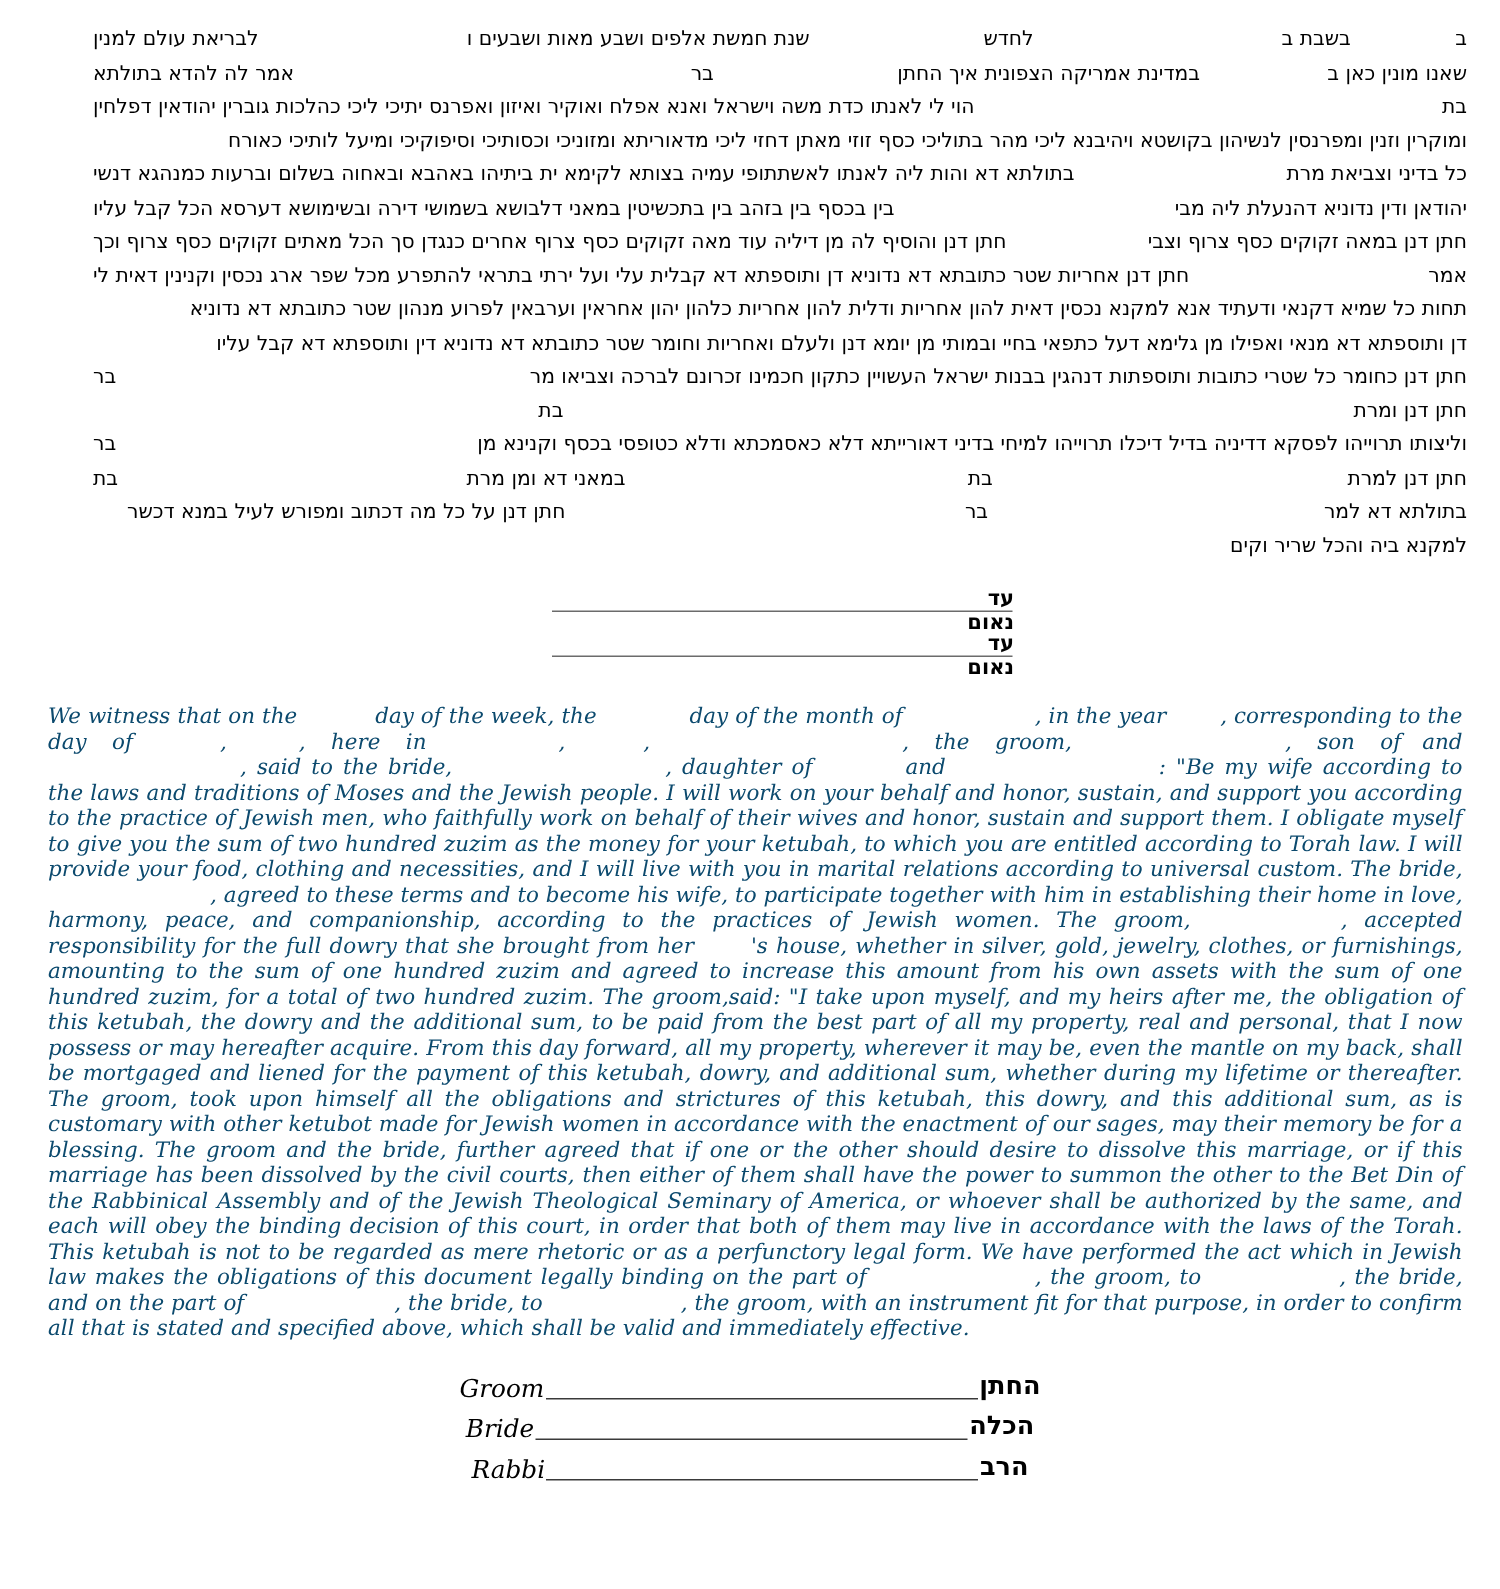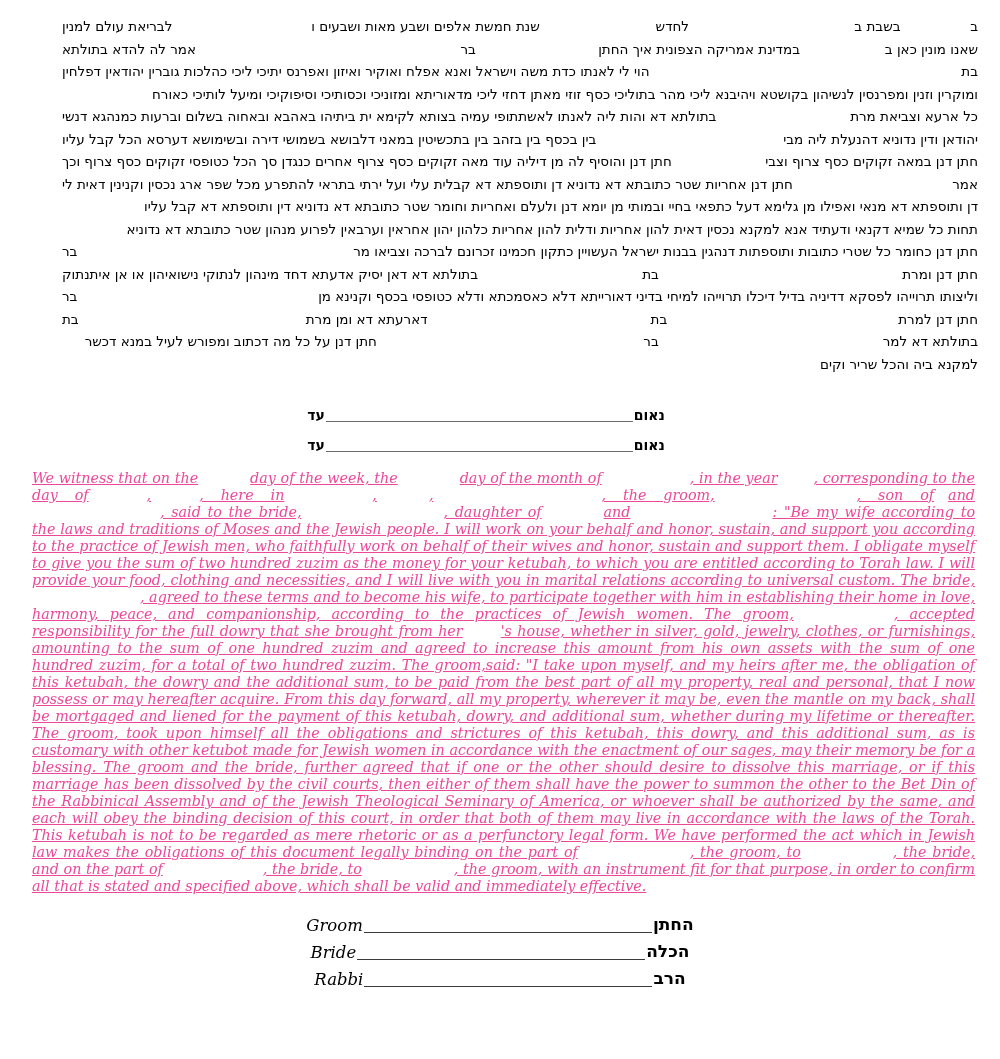--- a/index.html
+++ b/index.html
@@ -16,30 +16,30 @@
     font-size:13.5px;white-space:nowrap;color:#000;
   }
   .h-seg{flex:0 0 auto;margin-left:40px;}
   .h-gap{flex-grow:1;flex-shrink:1;flex-basis:0;min-width:6px;}
 
   
   .witness-block{margin-top:14px;}
   .w-row{
     display:flex;align-items:flex-end;justify-content:center;
     height:30px;width:380px;margin:0 auto;transform:translateX(-14px);
-    font-size:14px;font-weight:bold;direction:ltr;
+    font-size:14px;font-weight:bold;direction:ltr;flex-direction:column;
   }
   .w-label{line-height:1;padding-bottom:0px;}
   .w-line{width:307px;border-bottom:1.6px solid #6b6b6b;margin:0 1px;height:1px;}
 
   
   .english-section{
     margin:18px 25px 0 32px;
     font-family:"DejaVu Serif", serif;font-style:italic;
-    font-size:14.3px;line-height:17px;text-align:justify;color:#ec4899;text-decoration:underline;
+    font-size:14.3px;line-height:17px;text-align:justify;color:#0c4a6e;
   }
   .blank{display:inline-block;height:1px;}
 
   
   .signature-block{margin-top:12px;}
   .sig-row{
     display:flex;align-items:flex-end;justify-content:center;
     height:27px;direction:ltr;
   }
   .sig-en{
@@ -76,68 +76,67 @@
       </div>
       <div class="h-line">
         <span class="h-seg">בת</span>
         <span class="h-gap" style="flex-grow: 240;"></span>
         <span class="h-seg">הוי לי לאנתו כדת משה וישראל ואנא אפלח ואוקיר ואיזון ואפרנס יתיכי ליכי כהלכות גוברין יהודאין דפלחין</span>
       </div>
       <div class="h-line">
         <span class="h-seg">ומוקרין וזנין ומפרנסין לנשיהון בקושטא ויהיבנא ליכי מהר בתוליכי כסף זוזי מאתן דחזי ליכי מדאוריתא ומזוניכי וכסותיכי וסיפוקיכי ומיעל לותיכי כאורח</span>
       </div>
       <div class="h-line">
-        <span class="h-seg">כל ארעא וצביאת מרת</span>
+        <span class="h-seg">כל בדיני וצביאת מרת</span>
         <span class="h-gap" style="flex-grow: 84;"></span>
         <span class="h-seg">בתולתא דא והות ליה לאנתו לאשתתופי עמיה בצותא לקימא ית ביתיהו באהבא ובאחוה בשלום וברעות כמנהגא דנשי</span>
       </div>
       <div class="h-line">
         <span class="h-seg">יהודאן ודין נדוניא דהנעלת ליה מבי</span>
         <span class="h-gap" style="flex-grow: 135;"></span>
         <span class="h-seg">בין בכסף בין בזהב בין בתכשיטין במאני דלבושא בשמושי דירה ובשימושא דערסא הכל קבל עליו</span>
       </div>
       <div class="h-line">
         <span class="h-seg">חתן דנן במאה זקוקים כסף צרוף וצבי</span>
         <span class="h-gap" style="flex-grow: 120;"></span>
-        <span class="h-seg">חתן דנן והוסיף לה מן דיליה עוד מאה זקוקים כסף צרוף אחרים כנגדן סך הכל כטופסי זקוקים כסף צרוף וכך</span>
+        <span class="h-seg">חתן דנן והוסיף לה מן דיליה עוד מאה זקוקים כסף צרוף אחרים כנגדן סך הכל מאתים זקוקים כסף צרוף וכך</span>
       </div>
       <div class="h-line">
         <span class="h-seg">אמר</span>
         <span class="h-gap" style="flex-grow: 200;"></span>
         <span class="h-seg">חתן דנן אחריות שטר כתובתא דא נדוניא דן ותוספתא דא קבלית עלי ועל ירתי בתראי להתפרע מכל שפר ארג נכסין וקנינין דאית לי</span>
       </div>
       <div class="h-line">
-        <span class="h-seg">דן ותוספתא דא מנאי ואפילו מן גלימא דעל כתפאי בחיי ובמותי מן יומא דנן ולעלם ואחריות וחומר שטר כתובתא דא נדוניא דין ותוספתא דא קבל עליו</span>
+        <span class="h-seg">תחות כל שמיא דקנאי ודעתיד אנא למקנא נכסין דאית להון אחריות ודלית להון אחריות כלהון יהון אחראין וערבאין לפרוע מנהון שטר כתובתא דא נדוניא</span>
       </div>
       <div class="h-line">
-        <span class="h-seg">תחות כל שמיא דקנאי ודעתיד אנא למקנא נכסין דאית להון אחריות ודלית להון אחריות כלהון יהון אחראין וערבאין לפרוע מנהון שטר כתובתא דא נדוניא</span>
+        <span class="h-seg">דן ותוספתא דא מנאי ואפילו מן גלימא דעל כתפאי בחיי ובמותי מן יומא דנן ולעלם ואחריות וחומר שטר כתובתא דא נדוניא דין ותוספתא דא קבל עליו</span>
       </div>
       <div class="h-line">
         <span class="h-seg">חתן דנן כחומר כל שטרי כתובות ותוספתות דנהגין בבנות ישראל העשויין כתקון חכמינו זכרונם לברכה וצביאו מר</span>
         <span class="h-gap" style="flex-grow: 235;"></span>
         <span class="h-seg">בר</span>
       </div>
       <div class="h-line">
         <span class="h-seg">חתן דנן ומרת</span>
         <span class="h-gap" style="flex-grow: 259;"></span>
         <span class="h-seg">בת</span>
         <span class="h-gap" style="flex-grow: 158;"></span>
-        <span class="h-seg">בתולתא דא דאן יסיק אדעתא דחד מינהון לנתוקי נישואיהון או אן איתנתוק</span>
       </div>
       <div class="h-line">
         <span class="h-seg">וליצותו תרוייהו לפסקא דדיניה בדיל דיכלו תרוייהו למיחי בדיני דאורייתא דלא כאסמכתא ודלא כטופסי בכסף וקנינא מן</span>
         <span class="h-gap" style="flex-grow: 165;"></span>
         <span class="h-seg">בר</span>
       </div>
       <div class="h-line">
         <span class="h-seg">חתן דנן למרת</span>
         <span class="h-gap" style="flex-grow: 240;"></span>
         <span class="h-seg">בת</span>
         <span class="h-gap" style="flex-grow: 230;"></span>
-        <span class="h-seg">דארעתא דא ומן מרת</span>
+        <span class="h-seg">במאני דא ומן מרת</span>
         <span class="h-gap" style="flex-grow: 235;"></span>
         <span class="h-seg">בת</span>
       </div>
       <div class="h-line">
         <span class="h-seg">בתולתא דא למר</span>
         <span class="h-gap" style="flex-grow: 130;"></span>
         <span class="h-seg">בר</span>
         <span class="h-gap" style="flex-grow: 160;"></span>
         <span class="h-seg">חתן דנן על כל מה דכתוב ומפורש לעיל במנא דכשר</span>
         <span class="h-gap" style="flex-grow: 16;"></span>

